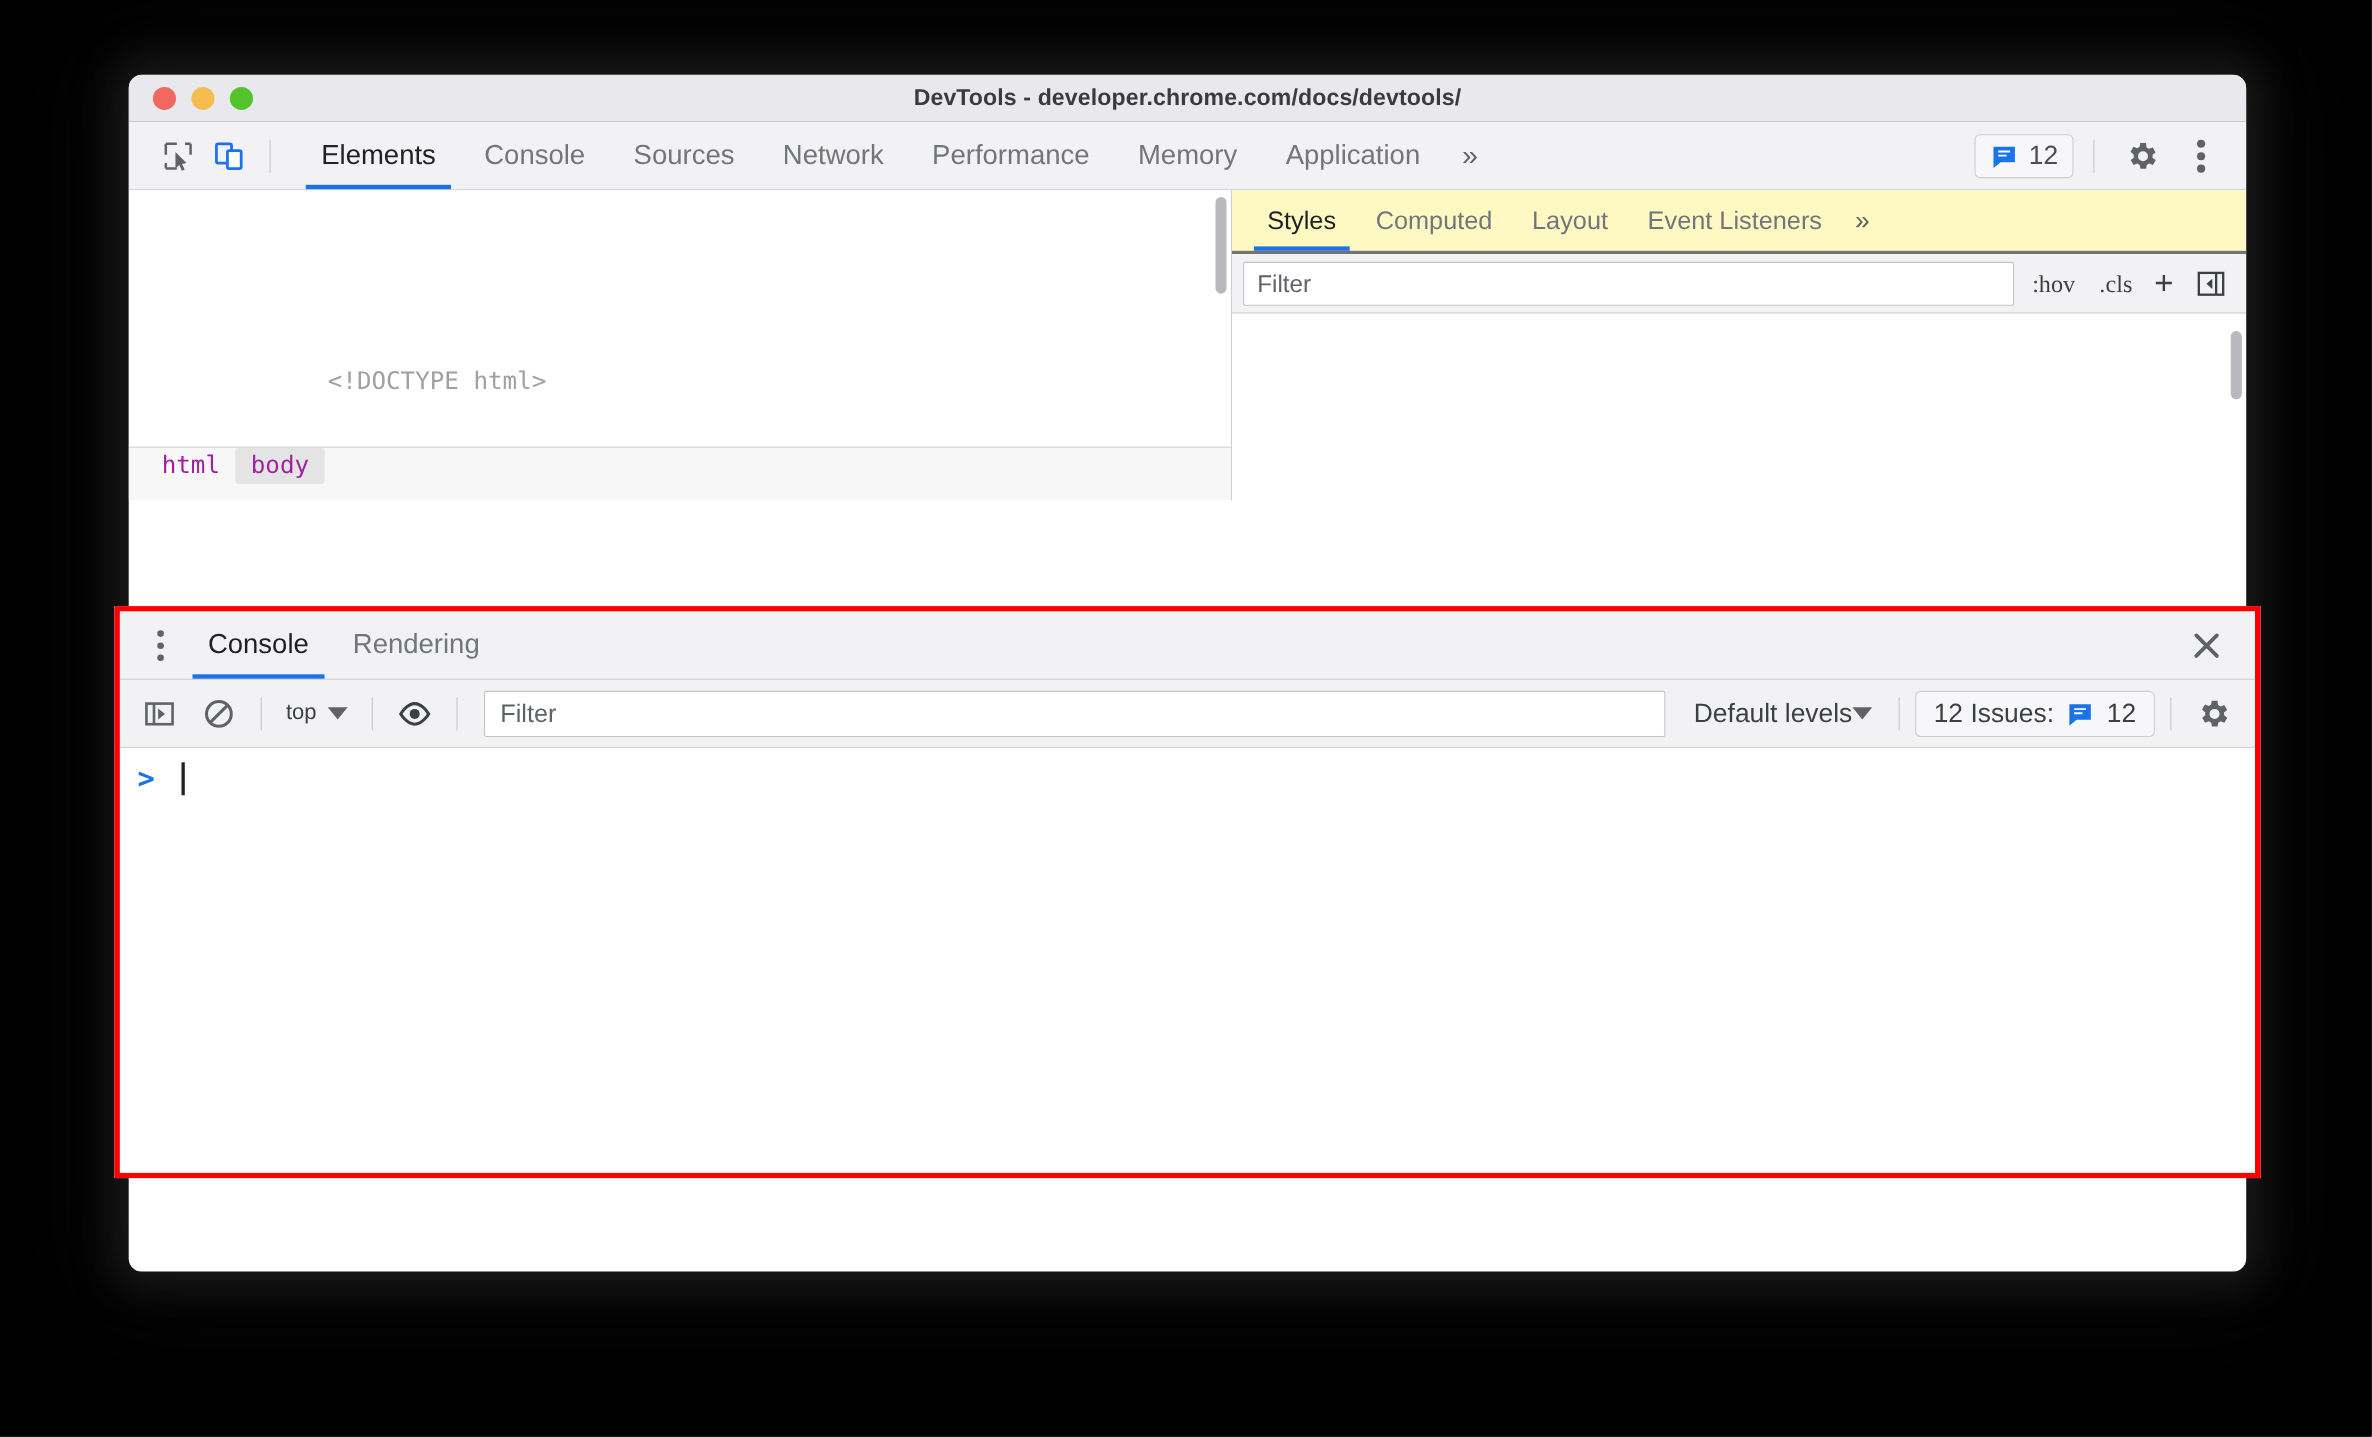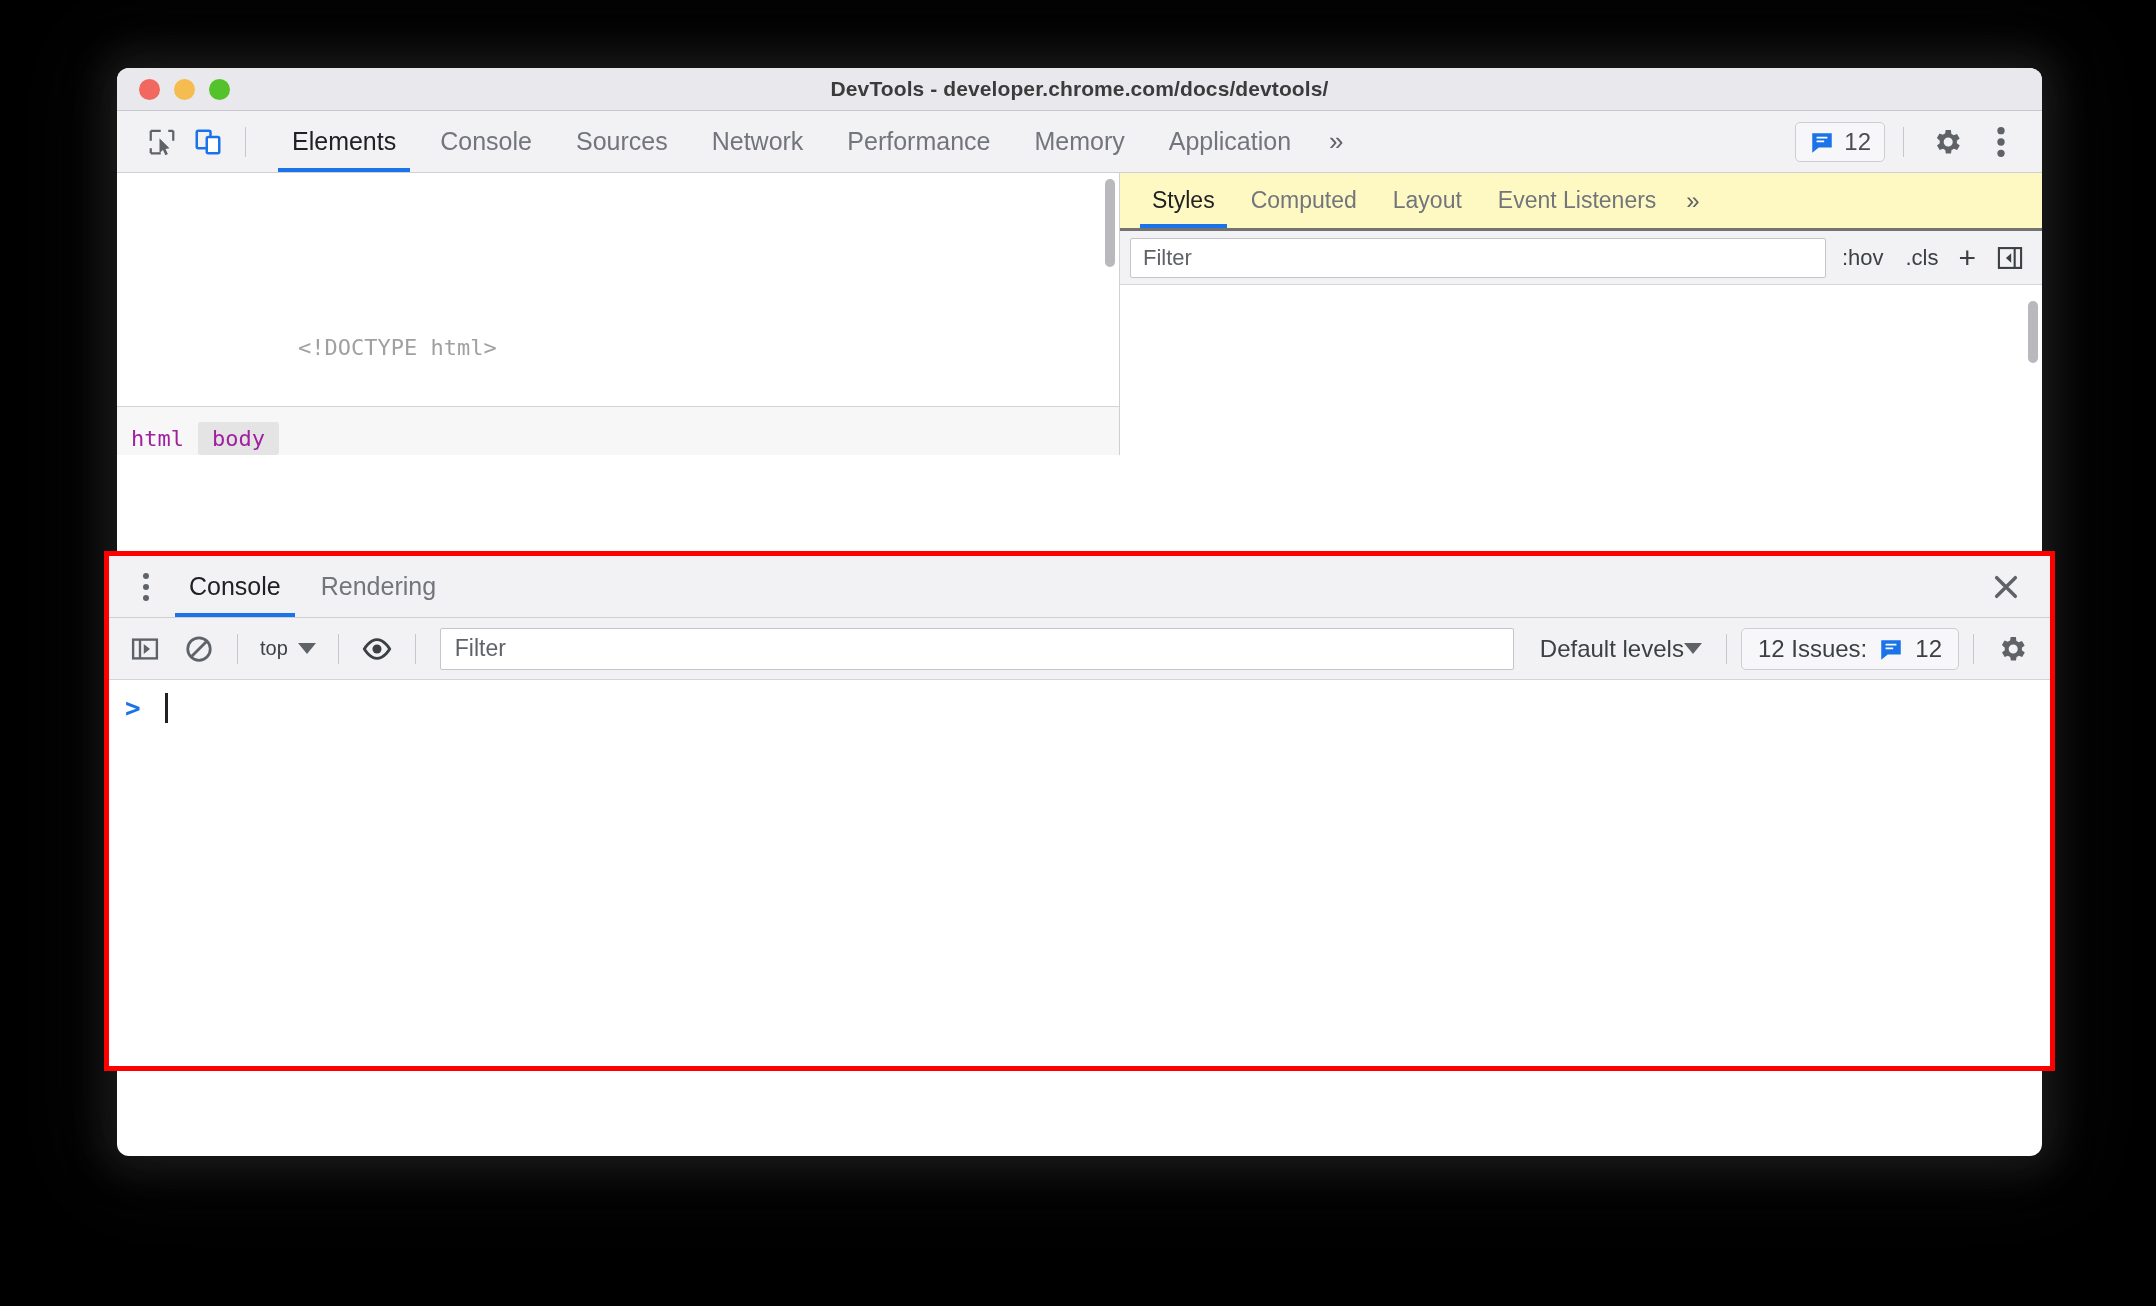--- a/index.html
+++ b/index.html
@@ -148,21 +148,22 @@
   }
 
   
   .breadcrumb {
     position: absolute;
     left: 0; right: 0; bottom: 0;
     height: 49px;
     background: #f7f7f8;
     border-top: 1px solid #d2d2d7;
     display: flex;
-    align-items: flex-end;
+    align-items: flex-start;
+    padding-left: 16px;
     font-family: "DejaVu Sans Mono", monospace;
     font-size: 22px;
   }
   .crumb { color: #a020a0; padding: 4px 14px; border-radius: 3px; }
   .crumb.selected { background: #e4e4e4; }
 
   
   .styles-pane {
     flex: 1;
     background: #ffffff;
@@ -209,21 +210,21 @@
     background: #ffffff;
     border: 1px solid #c4c4ca;
     border-radius: 2px;
     display: flex;
     align-items: center;
     padding-left: 12px;
     font-size: 22px;
     color: #5f6368;
   }
   .pseudo-btn {
-    font-family: Liberation Sans, sans-serif;
+    font-family: Liberation Serif, serif;
     font-size: 22px;
     color: #3c4043;
     padding: 0 6px;
   }
   .plus-btn { font-size: 30px; color: #3c4043; padding: 0 4px; position: relative; }
   .sidebar-toggle-btn { width: 40px; height: 36px; display:flex; align-items:center; justify-content:center; }
 
   .styles-content {
     font-family: "DejaVu Sans Mono", monospace;
     font-size: 22px;

